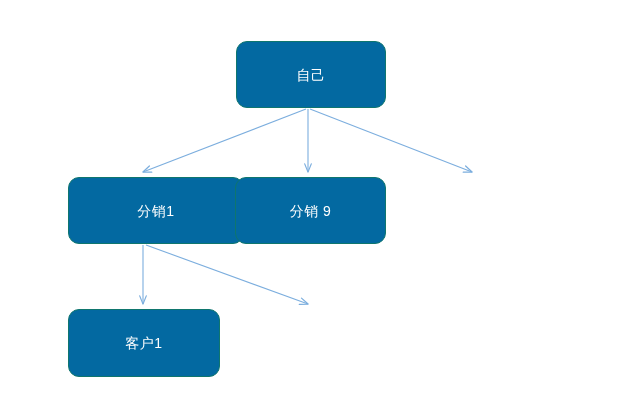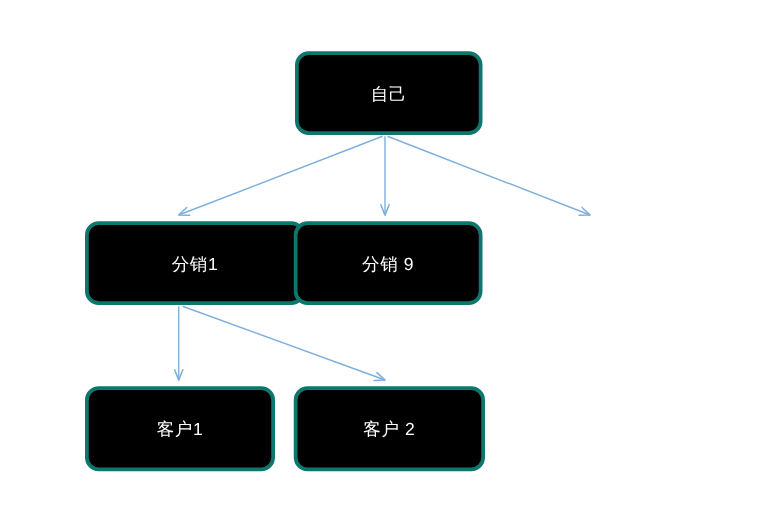--- a/index.html
+++ b/index.html
@@ -22,22 +22,22 @@
     position: absolute;
     left: 0;
     top: 0;
     width: 617px;
     height: 419px;
     pointer-events: none;
   }
   .node {
     position: absolute;
     box-sizing: border-box;
-    background: #000000;
-    border: 3px solid #0f766e;
+    background: #0369a1;
+    border: 1px solid #0f766e;
     border-radius: 11px;
     display: flex;
     align-items: center;
     justify-content: center;
     color: #ffffff;
     font-size: 14px;
     letter-spacing: 0.5px;
     line-height: 1;
     white-space: nowrap;
     z-index: 2;
@@ -120,17 +120,14 @@
 
   <div class="node" id="node-dist-2">
     <span class="node-label">分销 9</span>
   </div>
 
 
   <div class="node" id="node-cust-1">
     <span class="node-label">客户1</span>
   </div>
 
-  <div class="node" id="node-cust-2">
-    <span class="node-label">客户 2</span>
-  </div>
 
 </div>
 
 </body></html>

